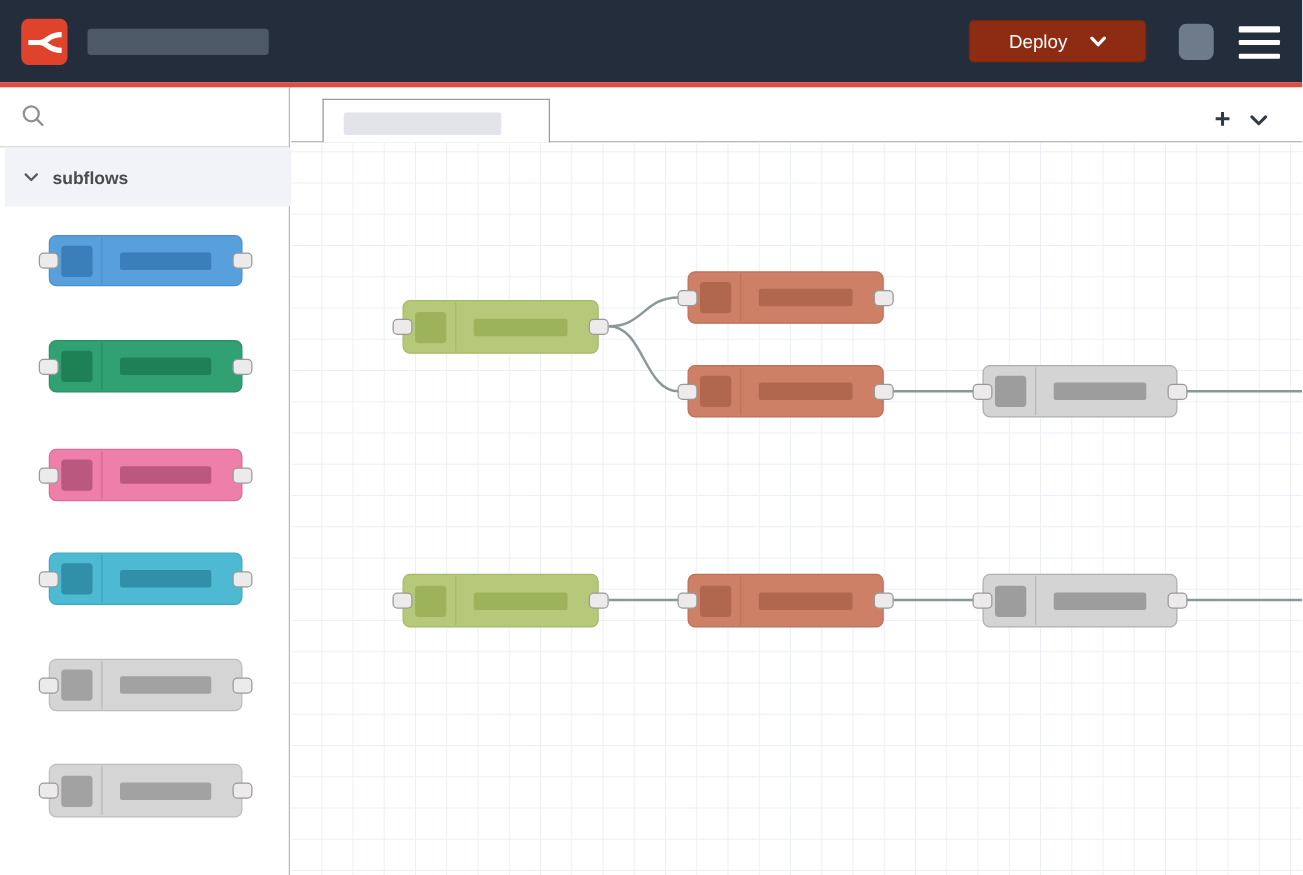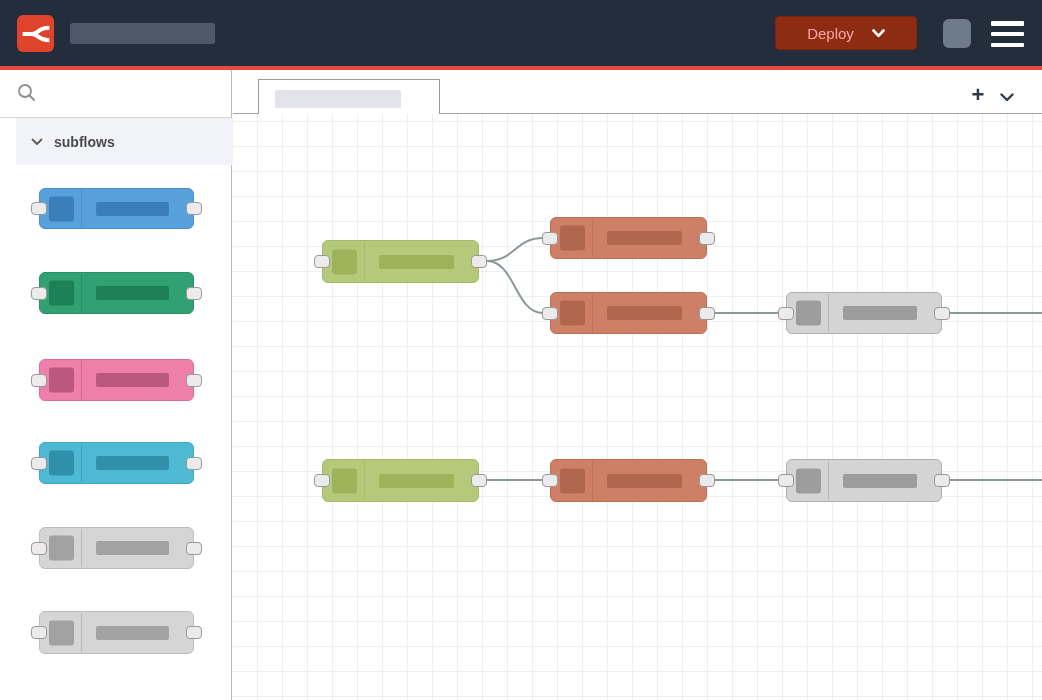--- a/index.html
+++ b/index.html
@@ -8,35 +8,35 @@
 
   
   .header{position:absolute;left:0;top:0;right:0;height:66px;background:#232d3b;}
   .accent-line{position:absolute;left:0;top:66px;right:0;height:4px;background:#e6493e;}
   .logo{position:absolute;left:17px;top:15px;width:37px;height:37px;border-radius:6px;
         background:#e0432c;display:flex;align-items:center;justify-content:center;}
   .title-ph{position:absolute;left:70px;top:23px;width:145px;height:21px;
         background:#4e5968;border-radius:3px;}
   .deploy-btn{position:absolute;left:775px;top:16px;width:142px;height:34px;
         background:#8d2c13;border:1px solid #7a250e;border-radius:4px;box-sizing:border-box;
-        color:#fca5a5;display:flex;align-items:center;justify-content:center;gap:18px;
+        color:#ffffff;display:flex;align-items:center;justify-content:center;gap:18px;
         font-size:15px;cursor:pointer;}
   .avatar{position:absolute;left:943px;top:19px;width:28px;height:29px;border-radius:6px;
         background:#6e7b8a;cursor:pointer;}
   .menu-btn{position:absolute;left:991px;top:21px;width:33px;height:26px;display:flex;
         flex-direction:column;justify-content:space-between;cursor:pointer;}
   .menu-btn span{display:block;height:4.5px;background:#fff;border-radius:1px;}
 
   
   .palette{position:absolute;left:0;top:70px;width:232px;bottom:0;background:#fff;
         border-right:1px solid #bbb;box-sizing:border-box;}
   .search-row{position:absolute;left:0;top:0;width:231px;height:47px;
         border-bottom:1px solid #d4d4d4;cursor:text;}
   .search-row svg{position:absolute;left:17px;top:13px;}
-  .category{position:absolute;left:16px;top:48px;width:231px;height:47px;background:#f2f3f9;
+  .category{position:absolute;left:4px;top:48px;width:231px;height:47px;background:#f2f3f9;
         display:flex;align-items:center;cursor:pointer;}
   .category .chev{margin-left:15px;}
   .category .cat-label{margin-left:11px;font-size:14px;font-weight:600;color:#4b4b4b;}
 
   
   .node{position:absolute;border-radius:6px;box-sizing:border-box;cursor:pointer;}
   .node .n-icon{position:absolute;left:9px;top:50%;transform:translateY(-50%);
         width:25px;height:25px;border-radius:3px;}
   .node .n-sep{position:absolute;left:41px;top:1px;bottom:1px;width:1px;opacity:.55;}
   .node .n-label{position:absolute;left:56px;right:24px;top:50%;transform:translateY(-50%);

